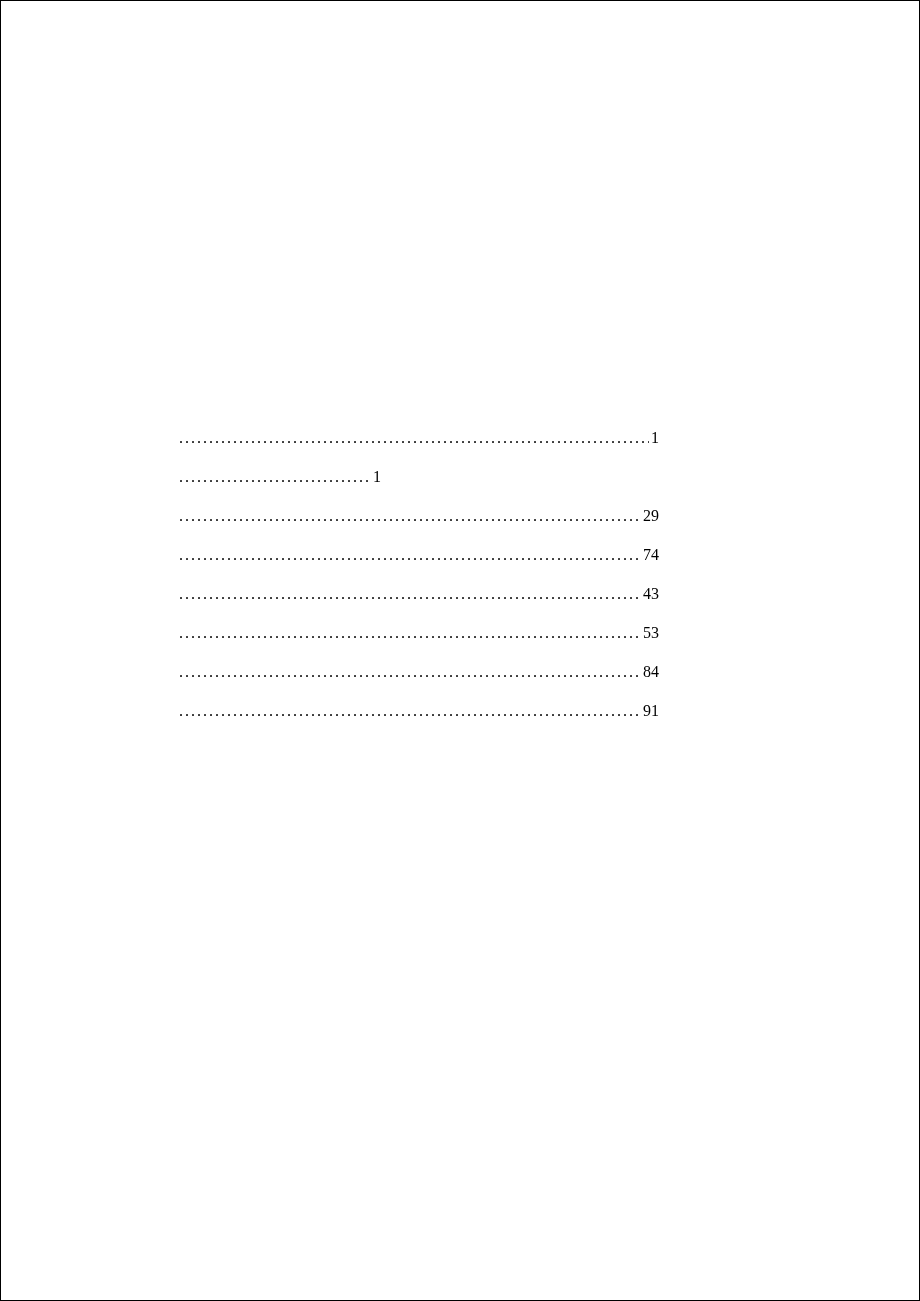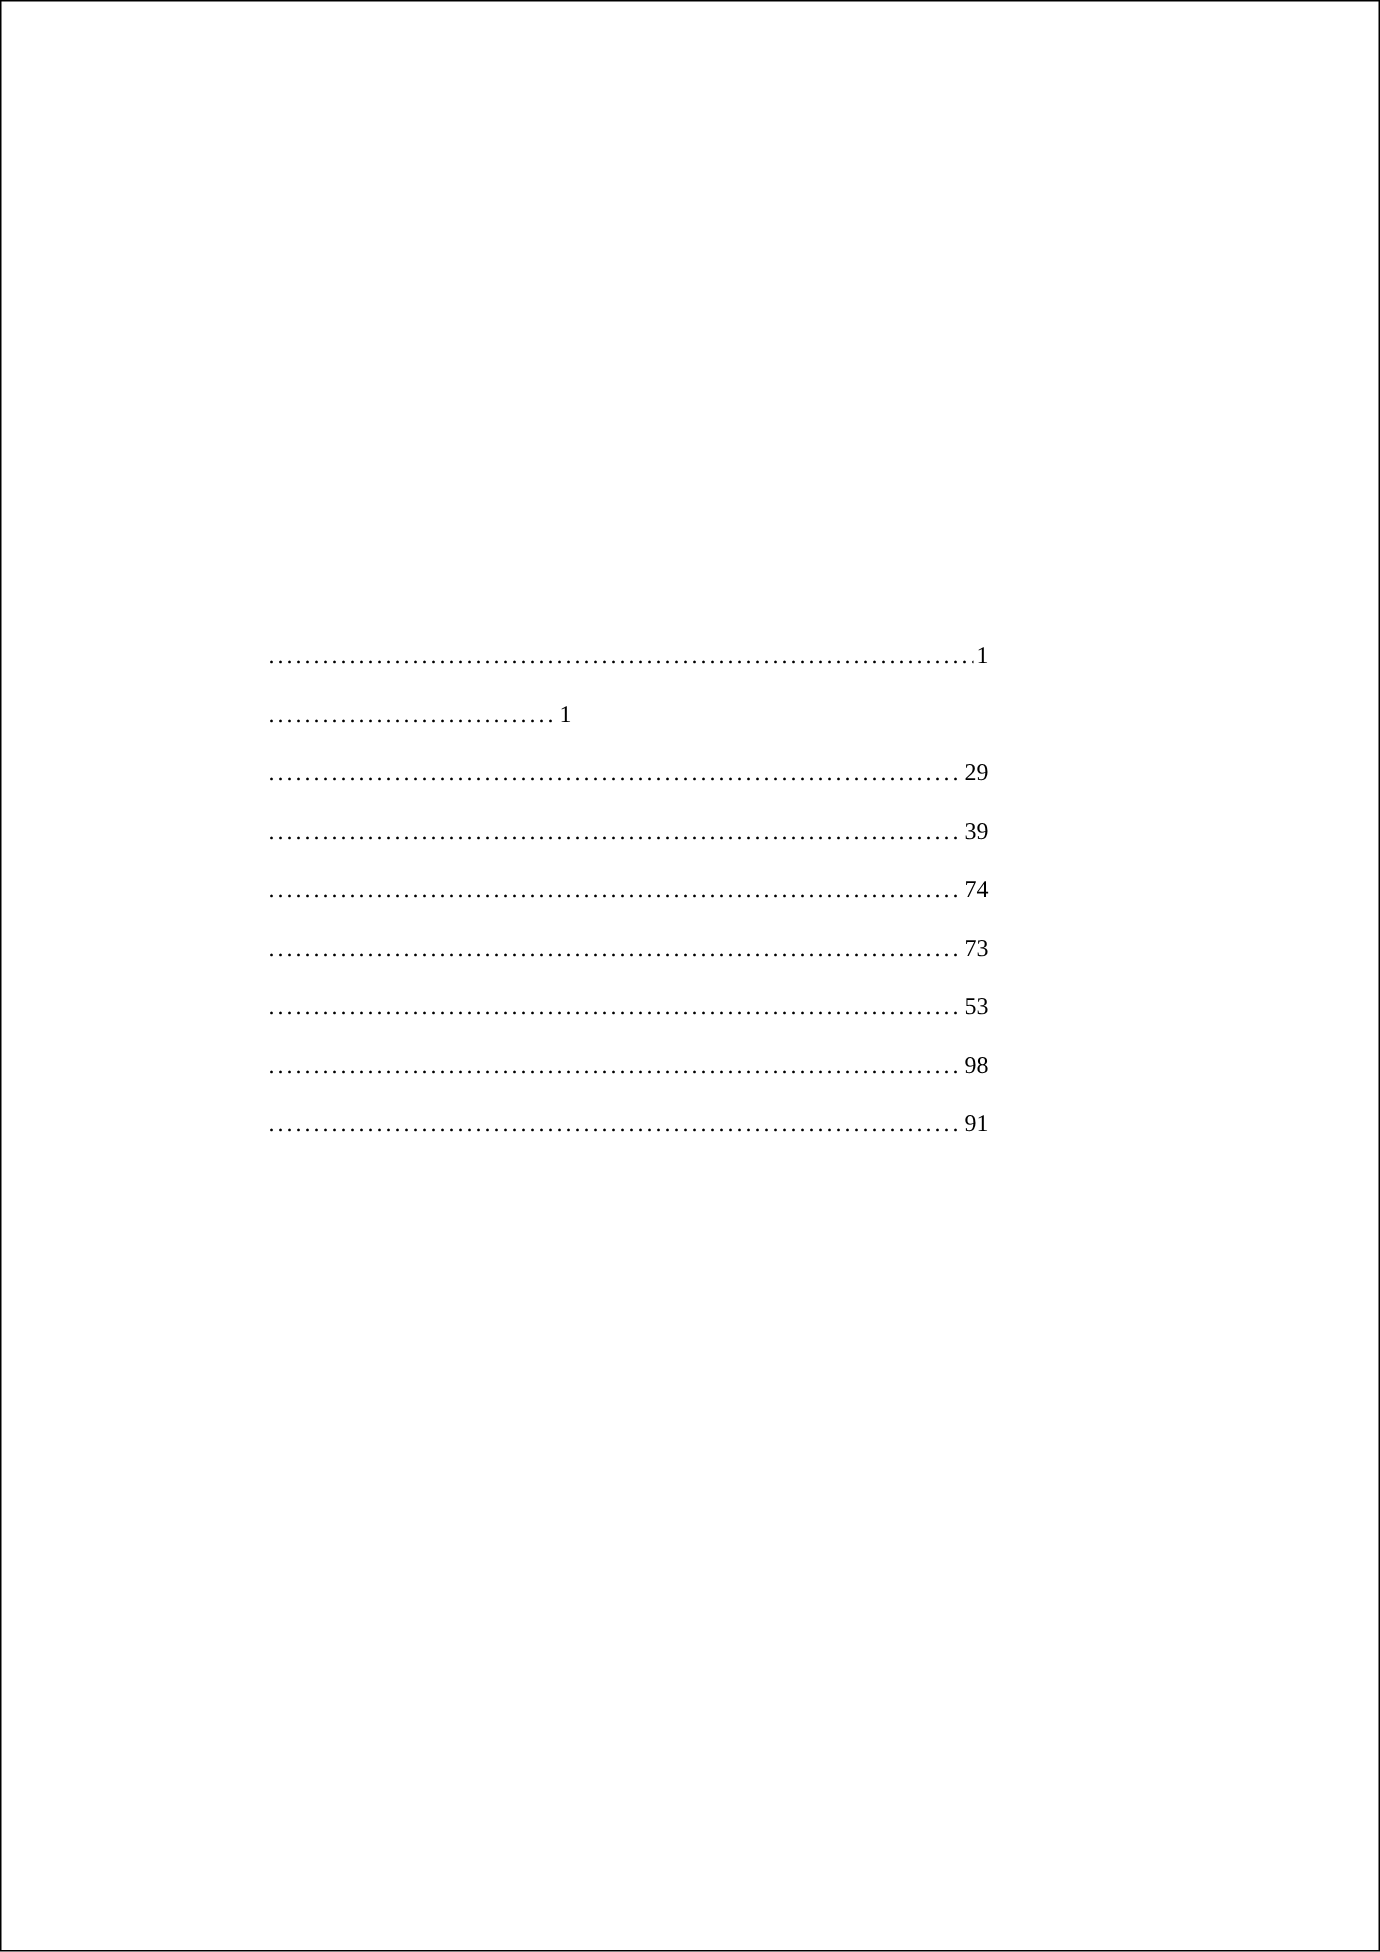--- a/index.html
+++ b/index.html
@@ -66,50 +66,45 @@
       <span class="toc-page">1</span>
     </div>
 
 
     <div class="toc-row">
       <span class="toc-title"></span>
       <span class="leader"></span>
       <span class="toc-page">29</span>
     </div>
 
-    <div class="toc-row">
-      <span class="toc-title"></span>
-      <span class="leader"></span>
-      <span class="toc-page">39</span>
-    </div>
 
 
 
     <div class="toc-row">
       <span class="toc-title"></span>
       <span class="leader"></span>
       <span class="toc-page">74</span>
     </div>
 
     <div class="toc-row">
       <span class="toc-title"></span>
       <span class="leader"></span>
-      <span class="toc-page">73</span>
+      <span class="toc-page">43</span>
     </div>
 
     <div class="toc-row">
       <span class="toc-title"></span>
       <span class="leader"></span>
       <span class="toc-page">53</span>
     </div>
 
     <div class="toc-row">
       <span class="toc-title"></span>
       <span class="leader"></span>
-      <span class="toc-page">98</span>
+      <span class="toc-page">84</span>
     </div>
 
     <div class="toc-row">
       <span class="toc-title"></span>
       <span class="leader"></span>
       <span class="toc-page">91</span>
     </div>
 
 
   </div>

